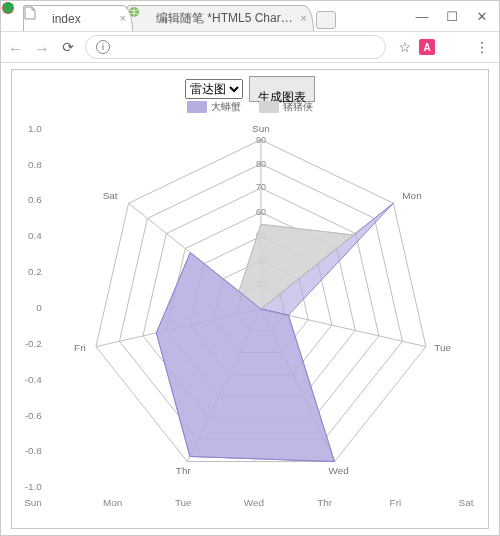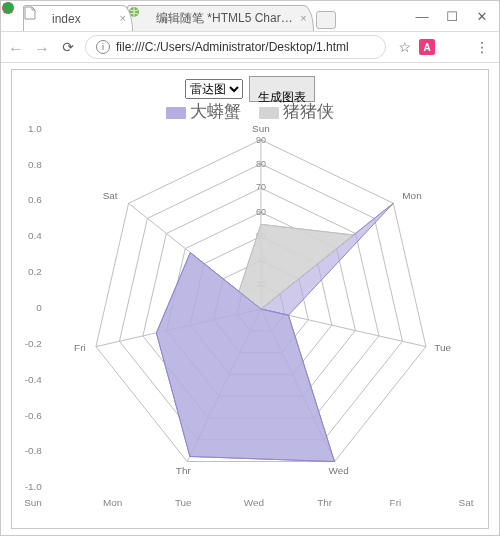--- a/index.html
+++ b/index.html
@@ -23,21 +23,21 @@
   .star { color:#5f6368; font-size:14px; }
   .ext-a { width:16px; height:16px; background:#ed3b7d; color:#fff; font-size:10px; font-weight:bold; display:flex; align-items:center; justify-content:center; border-radius:2px; }
   .ext-b { width:16px; height:16px; display:flex; align-items:center; justify-content:center; }
   .shield { color:#2aa84a; font-size:14px; }
   .kebab { color:#5f6368; font-size:14px; }
   .content { flex:1; padding: 6px 10px 6px 10px; overflow:hidden; }
   .chartwrap { width:100%; height:100%; border:1px solid #c7c7c7; position:relative; background:#fff; }
   .topctrl { position:absolute; top:6px; left:50%; transform:translateX(-50%); display:flex; gap:6px; align-items:center; }
   select.ctl { font-size:12px; height:20px; }
   button.ctl { font-size:12px; height:22px; border:1px solid #9a9a9a; background:#e9e9e9; padding:12px 8px; }
-  .legend { position:absolute; top:30px; left:50%; transform:translateX(-50%); display:flex; gap:18px; font-size:17px; color:#666; align-items:center; }
+  .legend { position:absolute; top:30px; left:50%; transform:translateX(-50%); display:flex; gap:18px; font-size:10px; color:#666; align-items:center; }
   .swatch { width:20px; height:12px; display:inline-block; margin-right:4px; vertical-align:middle; border-radius:1px; }
   .sw-purple { background:#b6aee0; }
   .sw-grey { background:#d4d4d4; }
   svg { position:absolute; inset:0; }
   .ylabel, .xlabel { font-size:10px; fill:#888; }
   .ring { fill:none; stroke:#bdbdbd; stroke-width:1; }
   .rlabel { font-size:9px; fill:#888; text-anchor:middle; }
   .axislabel { font-size:10px; fill:#777; }
   .seriesA { fill:#b6aee0; fill-opacity:0.65; stroke:#9186cf; stroke-width:1; }
   .seriesB { fill:#d4d4d4; fill-opacity:0.7; stroke:#bfbfbf; stroke-width:1; }
@@ -83,21 +83,20 @@
       <span>✕</span>
     </div>
   </div>
 
   <div class="toolbar">
     <span class="navbtn">←</span>
     <span class="navbtn">→</span>
     <span class="reload">⟳</span>
     <div class="addr">
       <span class="info">i</span>
-      <span>file:///C:/Users/Administrator/Desktop/1.html</span>
     </div>
     <div class="exticons">
       <span class="star">☆</span>
       <span class="ext-a">A</span>
       <span class="ext-b">
         <svg width="14" height="14" viewBox="0 0 14 14">
             <circle cx="7" cy="7" r="6" fill="#ff4444"></circle>
             <circle cx="7" cy="7" r="3" fill="#fff"></circle>
           </svg>
       </span>

